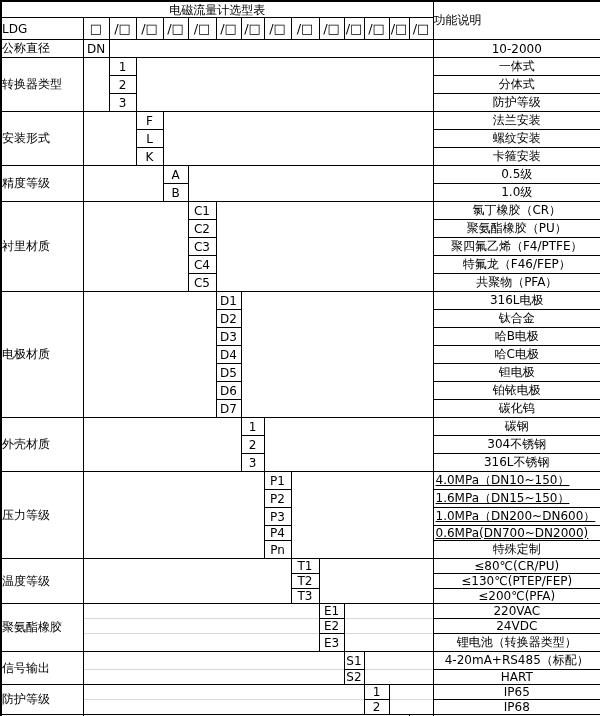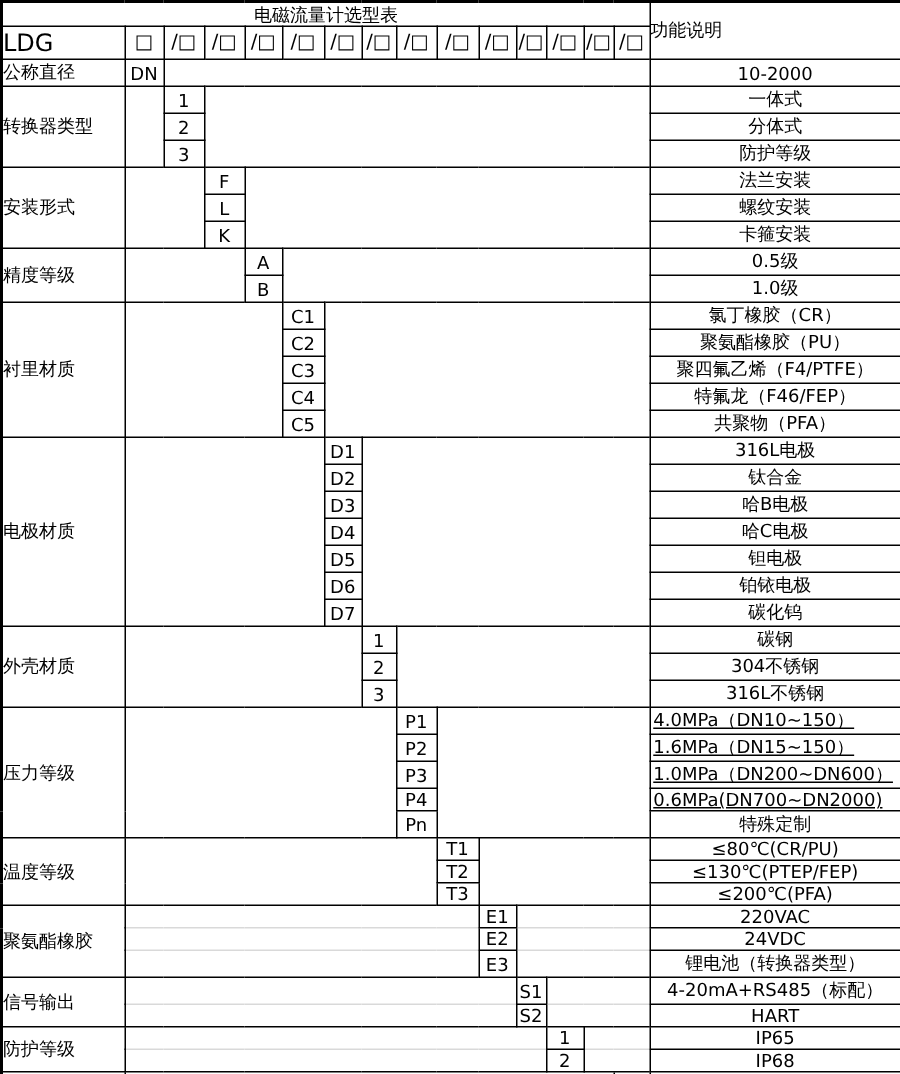--- a/index.html
+++ b/index.html
@@ -41,21 +41,21 @@
   td.funchead-cell {
     border: 1px solid #000000;
     text-align: left;
     font-size: 12px;
   }
   td.model-cell {
     border: 1px solid #000000;
     text-align: left;
     padding-left: 5px;
     height: 21px;
-    font-size: 16px;
+    font-size: 12px;
   }
   td.slot-cell {
     border: 1px solid #000000;
     text-align: center;
     font-size: 13px;
     line-height: 13px;
   }
   td.label-cell {
     border: 1px solid #000000;
     font-size: 12px;

